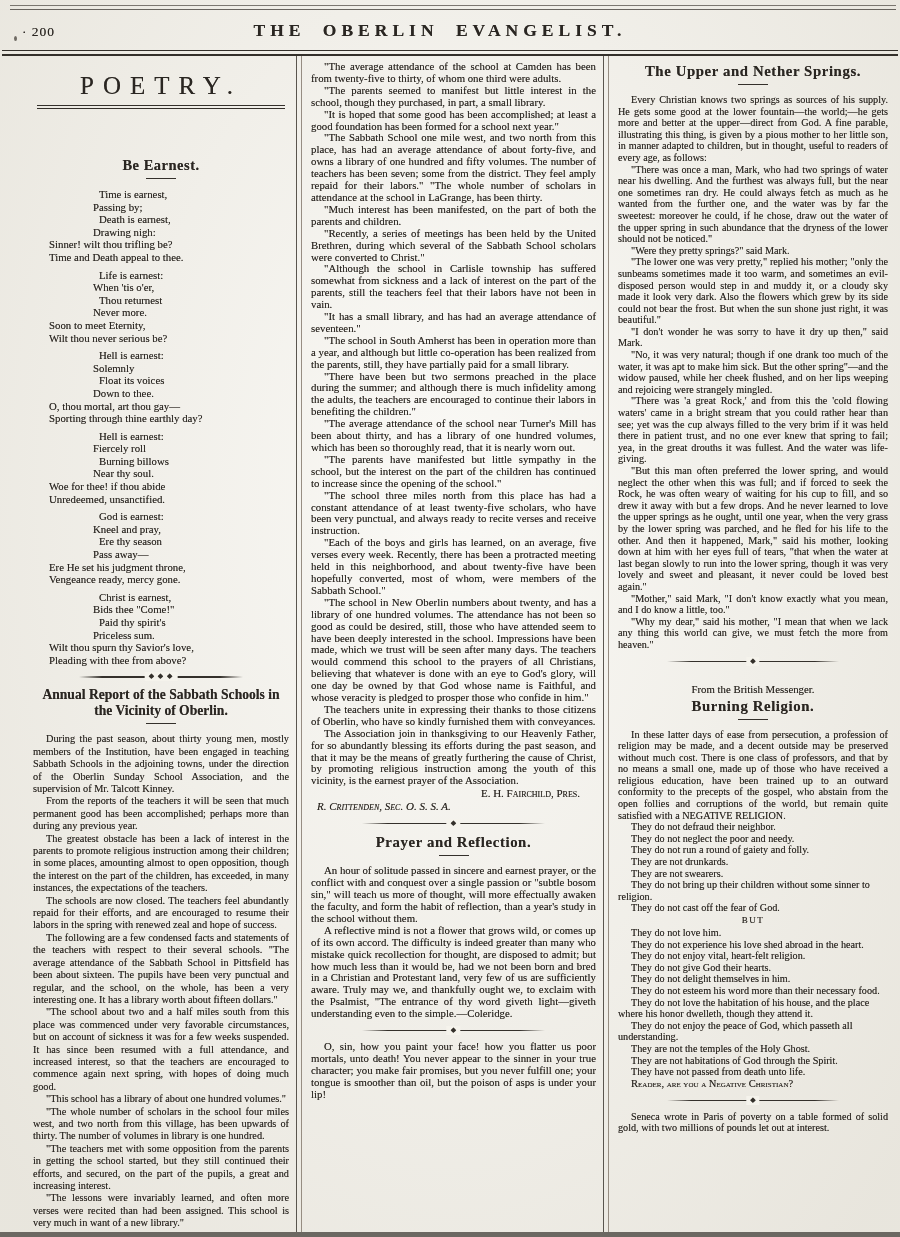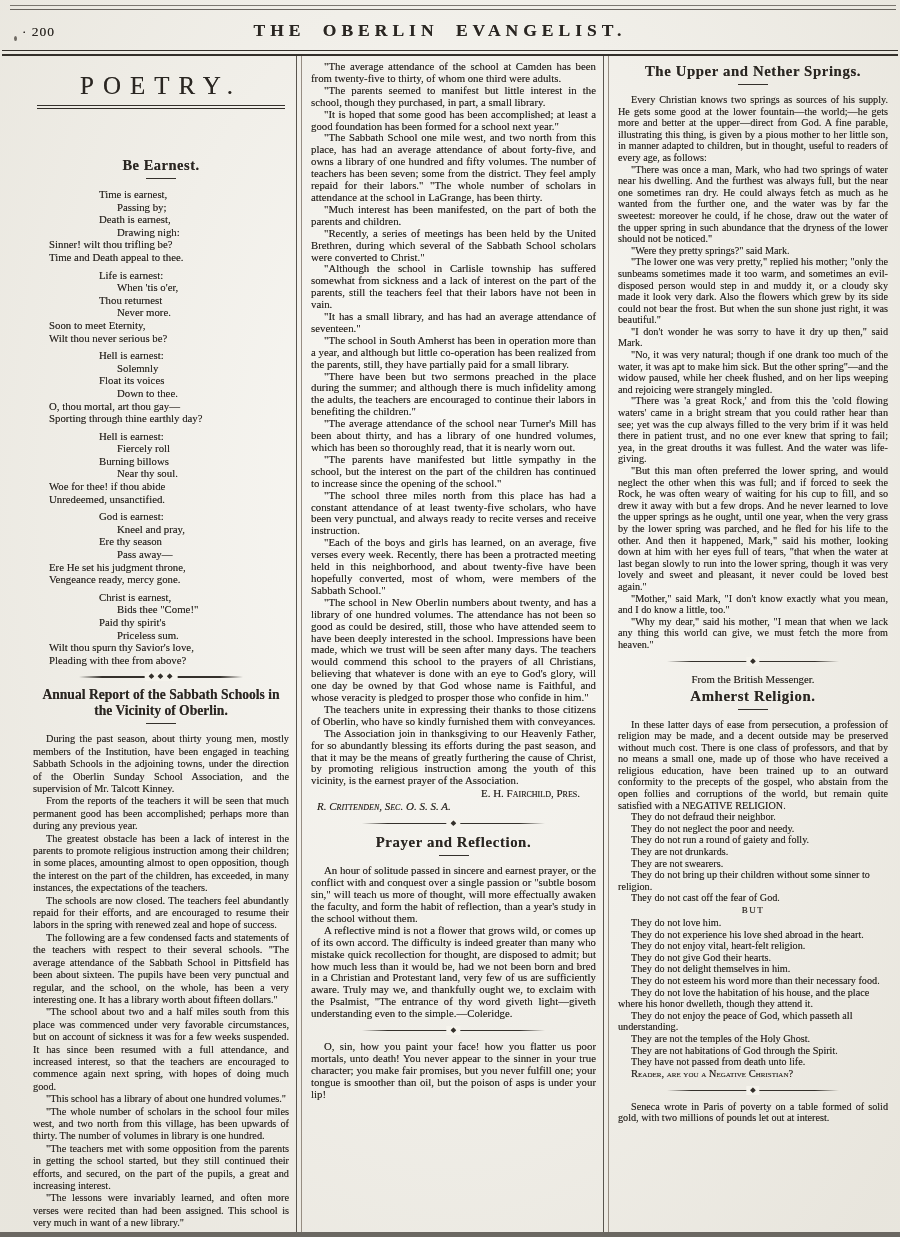--- a/index.html
+++ b/index.html
@@ -40,32 +40,32 @@
   .poem-title { text-align:center; font-weight:bold; font-size:14.5px; letter-spacing:.5px;margin-top:48px; }
   .mini-rule { width:30px; border-top:1.8px solid #34302b; margin:4px auto 9px; }
   .section-heading { text-align:center; font-weight:bold; font-size:13.6px; line-height:16px; margin:2px 0 0; }
   .article-heading { text-align:center; font-weight:bold; font-size:14.8px; letter-spacing:.6px; margin:2px 0 0; }
   
   .poem { margin-bottom:2px; }
   .stanza { margin-bottom:5px; }
   .pline { font-size:10.8px; line-height:12.6px; white-space:nowrap; }
   .ind0 { margin-left:16px; }
   .ind1 { margin-left:66px; }
-  .ind2 { margin-left:84px; }
+  .ind2 { margin-left:60px; }
   
   .orn { position:relative; height:10px; margin:5px auto 6px; width:64%; }
   .orn::before { content:""; position:absolute; left:0; right:0; top:5px; height:1.2px;
     background:linear-gradient(90deg, rgba(52,48,43,0) 0%, #34302b 14%, #34302b 86%, rgba(52,48,43,0) 100%); }
   .orn::after { content:"◆"; position:absolute; left:50%; top:1px; transform:translateX(-50%);
     font-size:7px; line-height:9px; color:#34302b; background:#f5f3ec; padding:0 4px; }
   .orn-dots::after { content:"◆ ◆ ◆"; letter-spacing:1px; }
   
   .sig-pres { text-align:right; padding-right:16px; font-size:11px; font-variant:small-caps; line-height:13px; }
   .sig-sec  { font-size:11px; font-variant:small-caps; font-style:italic; line-height:13px; margin-left:6px; }
-  .source-line { text-align:center; font-size:10.8px; margin:7px 0 3px; }
+  .source-line { text-align:center; font-size:10.8px; margin:17px 0 3px; }
   .but-line { text-align:center; font-size:9px; letter-spacing:1.5px; line-height:11px; margin:1px 0; }
   .closing-line { font-variant:small-caps; font-size:10.6px; line-height:12px; text-indent:13px; }
   .nr-item { text-align:left; }
   
   .speck { position:absolute; background:#3b352e; border-radius:50%; opacity:.7; }
 </style>
 </head>
 <body>
 
 <div class="page">
@@ -219,21 +219,21 @@
           <p class="para">"I don't wonder he was sorry to have it dry up then," said Mark.</p>
           <p class="para">"No, it was very natural; though if one drank too much of the water, it was apt to make him sick. But the other spring"—and the widow paused, while her cheek flushed, and on her lips weeping and rejoicing were strangely mingled.</p>
           <p class="para">"There was 'a great Rock,' and from this the 'cold flowing waters' came in a bright stream that you could rather hear than see; yet was the cup always filled to the very brim if it was held there in patient trust, and no one ever knew that spring to fail; yea, in the great drouths it was fullest. And the water was life-giving.</p>
           <p class="para">"But this man often preferred the lower spring, and would neglect the other when this was full; and if forced to seek the Rock, he was often weary of waiting for his cup to fill, and so drew it away with but a few drops. And he never learned to love the upper springs as he ought, until one year, when the very grass by the lower spring was parched, and he fled for his life to the other. And then it happened, Mark," said his mother, looking down at him with her eyes full of tears, "that when the water at last began slowly to run into the lower spring, though it was very lovely and sweet and pleasant, it never could be loved best again."</p>
           <p class="para">"Mother," said Mark, "I don't know exactly what you mean, and I do know a little, too."</p>
           <p class="para">"Why my dear," said his mother, "I mean that when we lack any thing this world can give, we must fetch the more from heaven."</p>
         </div>
 
       <div class="orn"></div>
       <div class="source-line">From the British Messenger.</div>
-      <h2 class="article-heading">Amherst Religion.</h2>
+      <h2 class="article-heading">Burning Religion.</h2>
       <div class="mini-rule"></div>
 
       <p class="para">In these latter days of ease from persecution, a profession of religion may be made, and a decent outside may be preserved without much cost. There is one class of professors, and that by no means a small one, made up of those who have received a religious education, have been trained up to an outward conformity to the precepts of the gospel, who abstain from the open follies and corruptions of the world, but remain quite satisfied with a NEGATIVE RELIGION.</p>
 
       <div>
 
       <p class="para nr-item">They do not defraud their neighbor.</p>
           <p class="para nr-item">They do not neglect the poor and needy.</p>
           <p class="para nr-item">They do not run a round of gaiety and folly.</p>
           <p class="para nr-item">They are not drunkards.</p>

